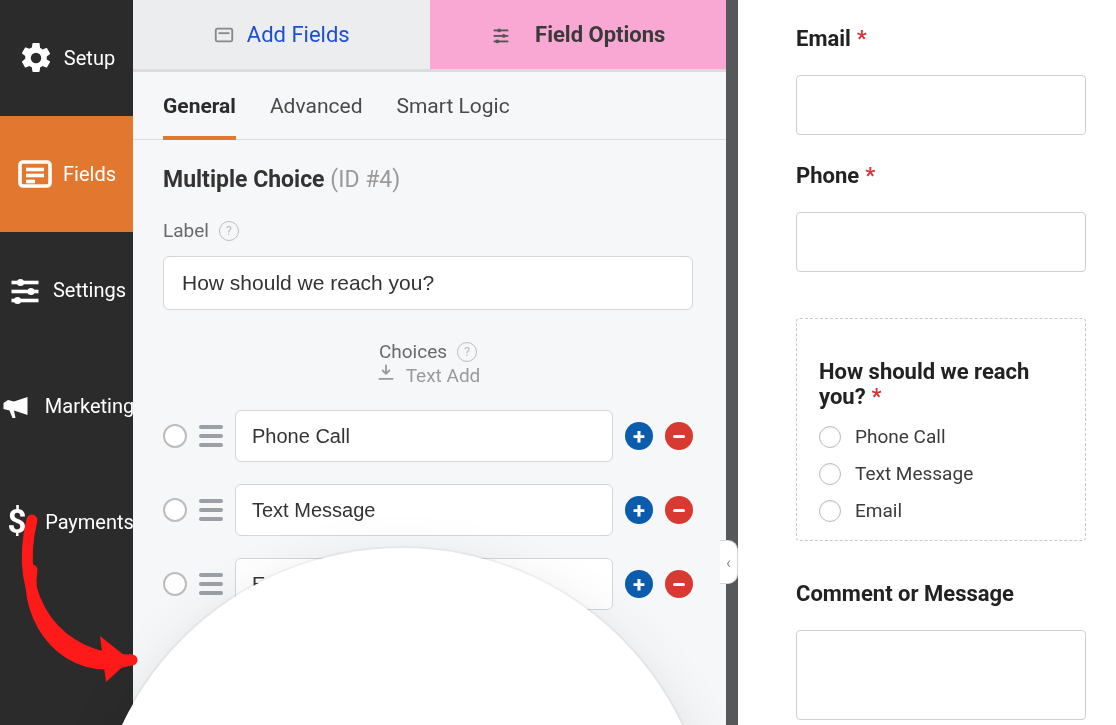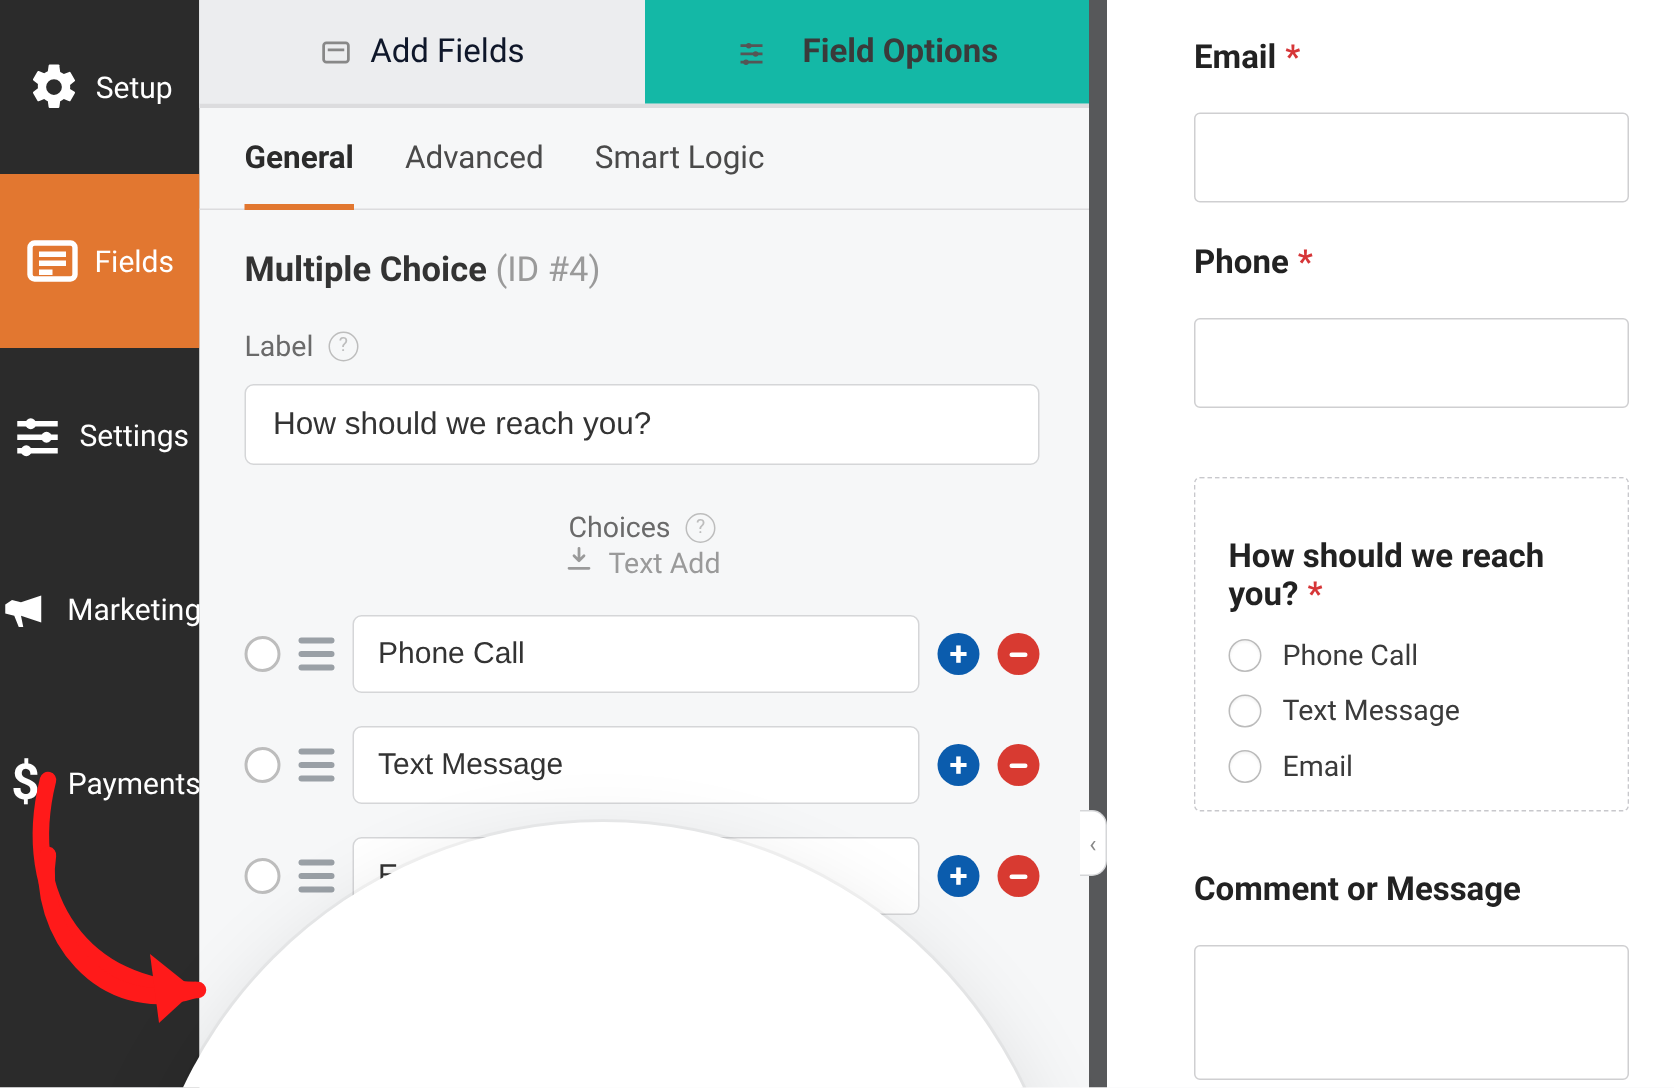--- a/index.html
+++ b/index.html
@@ -21,22 +21,22 @@
   }
   .sidebar-item.active { background: #e27730; }
   .sidebar-item .icon { width: 36px; height: 36px; display:flex; align-items:center; justify-content:center; color:#fff; }
   .sidebar-item .icon svg { width: 36px; height: 36px; fill: currentColor; }
   .sidebar-item .label { font-size: 20px; font-weight: 400; }
 
   
   .middle { width: 605px; background: #f6f7f8; display: flex; flex-direction: column; border-right: 12px solid #57585a; position: relative; }
   .top-tabs { display: flex; height: 72px; background:#ecedef; border-bottom: 3px solid #dcdcde; }
   .top-tab { flex: 1; display:flex; align-items:center; justify-content:center; gap:12px; color:#444; font-size:22px; font-weight:600; cursor:pointer; }
-  .top-tab.inactive { background:#ecedef; color:#0f172a; font-weight:400; }
-  .top-tab.active { background:#14b8a6; color:#3a3a3a; font-weight:700;gap:23px; }
+  .top-tab.inactive { background:#ecedef; color:#1d4ed8; font-weight:400; }
+  .top-tab.active { background:#f9a8d4; color:#3a3a3a; font-weight:700;gap:23px; }
   .top-tab .ticon { width:22px; height:22px; display:inline-flex; }
   .top-tab .ticon svg { width:22px; height:22px; fill:#777; }
 
   .sub-tabs { display:flex; gap:34px; padding: 22px 30px 0 30px; border-bottom:1px solid #dcdcde; }
   .sub-tab { font-size:21px; color:#4a4a4a; padding-bottom:18px; cursor:pointer; }
   .sub-tab.active { font-weight:700; color:#2b2b2b; border-bottom:4px solid #e27730; margin-bottom:-1px; }
 
   .panel-body { padding: 26px 30px 0 30px; color:#333; overflow:hidden; flex:1; position:relative; }
   .section-title { font-size:23px; font-weight:700; color:#333; }
   .section-title .muted { font-weight:400; color:#9a9a9a; }

